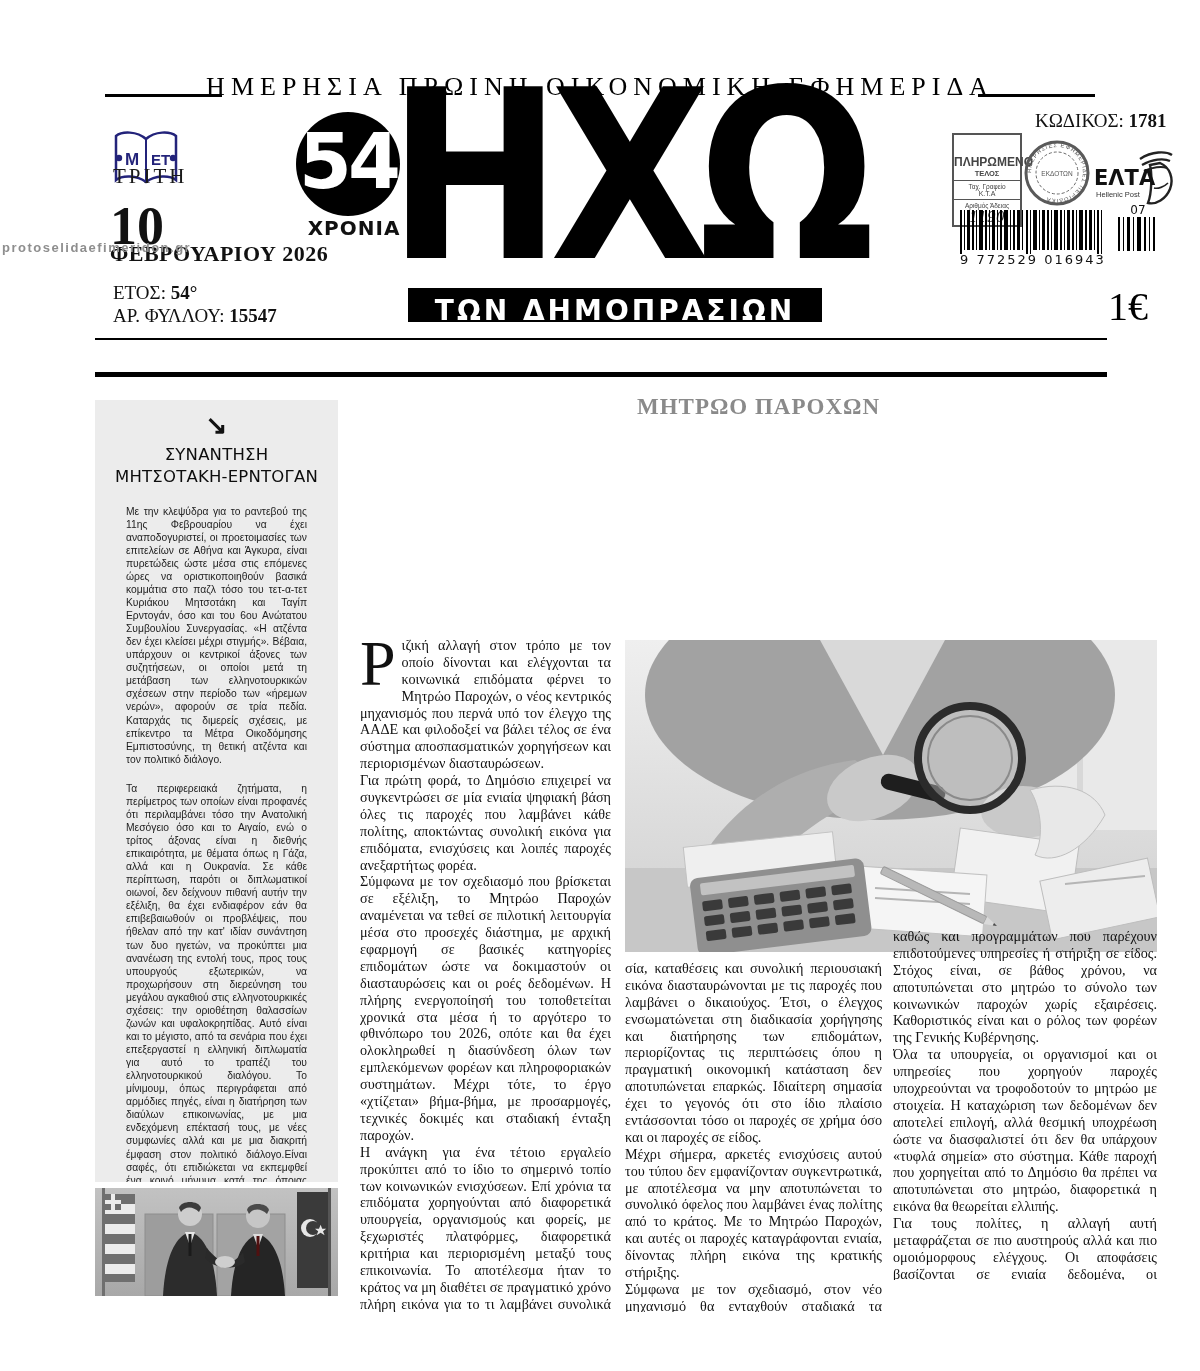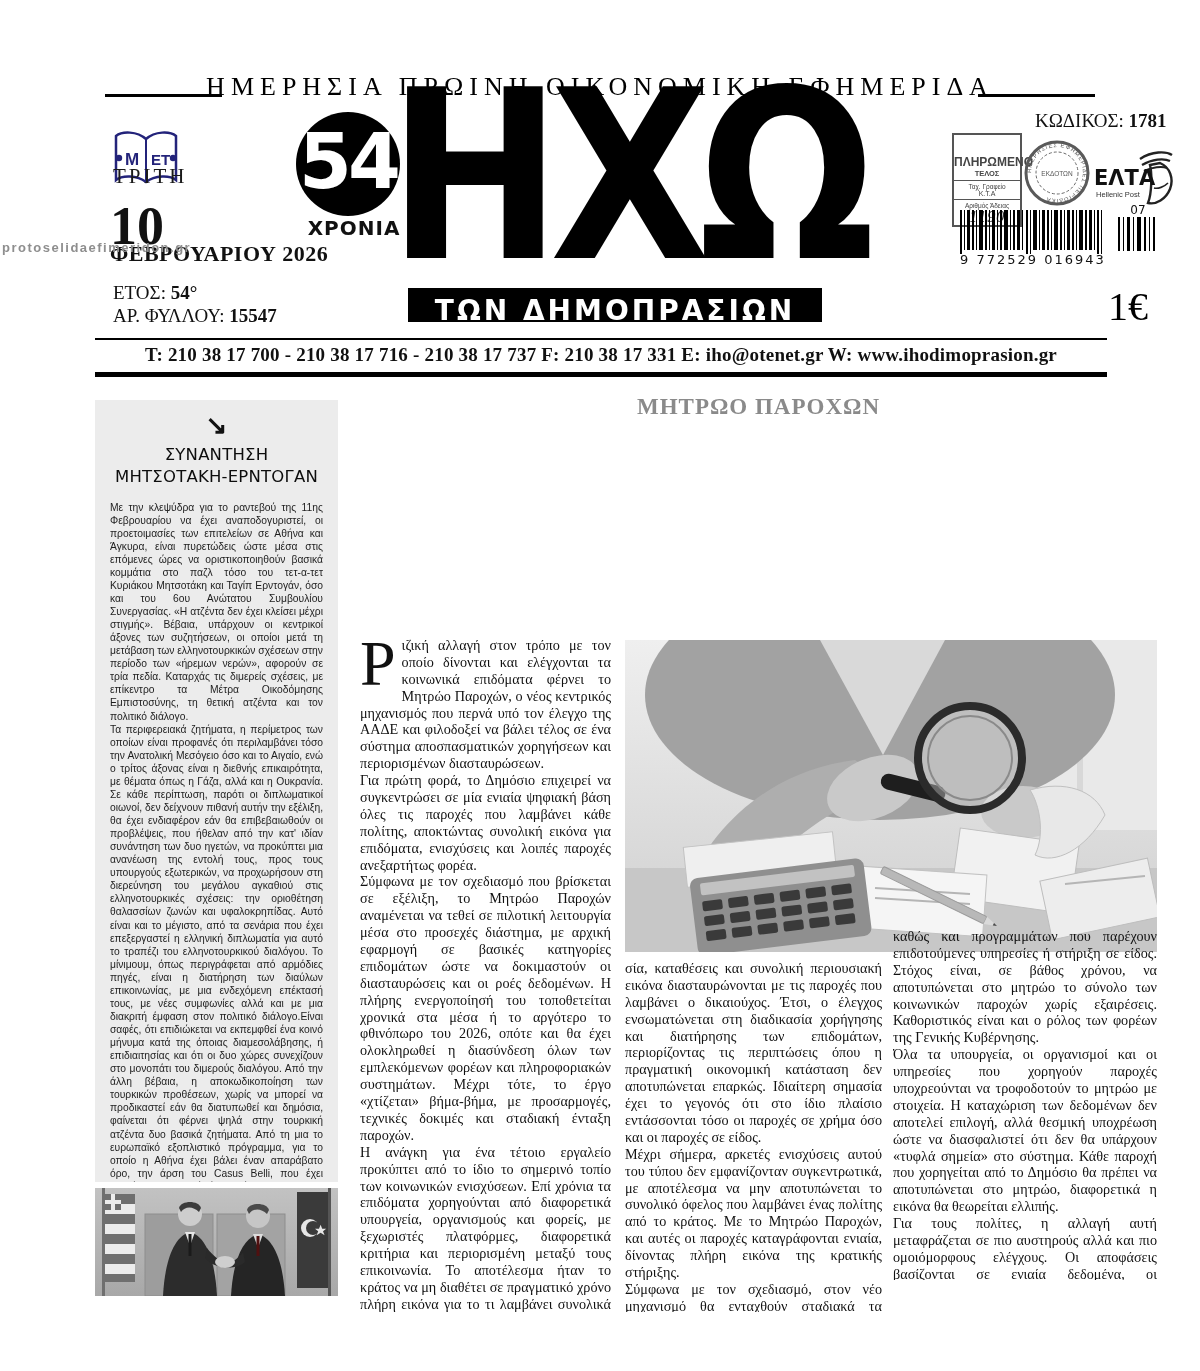--- a/index.html
+++ b/index.html
@@ -59,21 +59,21 @@
   .contact-text{left:95px;top:344px;width:1012px;text-align:center;font-weight:bold;font-size:19px;
                 letter-spacing:.2px;}
   .contact-rule-thick{left:95px;top:372px;width:1012px;height:5px;background:#000;}
 
   
   .sidebar{left:95px;top:400px;width:243px;height:782px;background:#ececec;box-sizing:border-box;
            padding:12px 15px;overflow:hidden;font-family:"Liberation Sans",sans-serif;}
   .sb-arrow{text-align:center;font-size:26px;font-weight:bold;line-height:1;color:#111;}
   .sb-title{text-align:center;font-family:"DejaVu Sans",sans-serif;font-weight:normal;font-size:16.5px;
             line-height:1.35;margin:6px 0 12px 0;letter-spacing:.2px;color:#0d0d0d;}
-  .sb-body p{margin:0;font-size:10.3px;line-height:1.27;text-align:justify;color:#1d1d1d;}
+  .sb-body p{margin:16px;font-size:10.3px;line-height:1.27;text-align:justify;color:#1d1d1d;}
   .sidebar-photo{left:95px;top:1188px;width:243px;height:108px;}
   .sidebar-photo svg{display:block;}
 
   
   .kicker{left:360px;top:394px;width:797px;text-align:center;font-family:Liberation Serif, serif;
           font-weight:bold;font-size:23px;letter-spacing:1px;color:#8a8a8a;}
   .headline{left:350px;top:428px;width:817px;text-align:center;font-weight:bold;font-size:45px;
             line-height:1.23;letter-spacing:-1px;color:#0a0a0a;}
   .article-col{font-size:14.2px;line-height:1.19;text-align:justify;overflow:hidden;}
   .article-col p{margin:0;}
@@ -222,21 +222,20 @@
           <rect x="26" y="0" width="2" height="34"></rect>
         <rect x="31" y="0" width="1" height="34"></rect>
           <rect x="35" y="0" width="2" height="34"></rect>
       </g>
     </svg>
   </div>
 
   <div class="abs price">1€</div>
 
   <div class="abs contact-rule-thin"></div>
-  <div class="abs contact-text">T: 210 38 17 700 - 210 38 17 716 - 210 38 17 737 F: 210 38 17 331 E: iho@otenet.gr W: www.ihodimoprasion.gr</div>
   <div class="abs contact-rule-thick"></div>
 
   <aside class="abs sidebar">
     <div class="sb-arrow">↘</div>
     <div class="sb-title">
       <div>ΣΥΝΑΝΤΗΣΗ</div>
       <div>ΜΗΤΣΟΤΑΚΗ-ΕΡΝΤΟΓΑΝ</div>
     </div>
     <div class="sb-body">
       <p>Με την κλεψύδρα για το ραντεβού της 11ης Φεβρουαρίου να έχει αναποδογυριστεί, οι προετοιμασίες των επιτελείων σε Αθήνα και Άγκυρα, είναι πυρετώδεις ώστε μέσα στις επόμενες ώρες να οριστικοποιηθούν βασικά κομμάτια στο παζλ τόσο του τετ-α-τετ Κυριάκου Μητσοτάκη και Ταγίπ Ερντογάν, όσο και του 6ου Ανώτατου Συμβουλίου Συνεργασίας. «Η ατζέντα δεν έχει κλείσει μέχρι στιγμής». Βέβαια, υπάρχουν οι κεντρικοί άξονες των συζητήσεων, οι οποίοι μετά τη μετάβαση των ελληνοτουρκικών σχέσεων στην περίοδο των «ήρεμων νερών», αφορούν σε τρία πεδία. Καταρχάς τις διμερείς σχέσεις, με επίκεντρο τα Μέτρα Οικοδόμησης Εμπιστοσύνης, τη θετική ατζέντα και τον πολιτικό διάλογο.</p>

